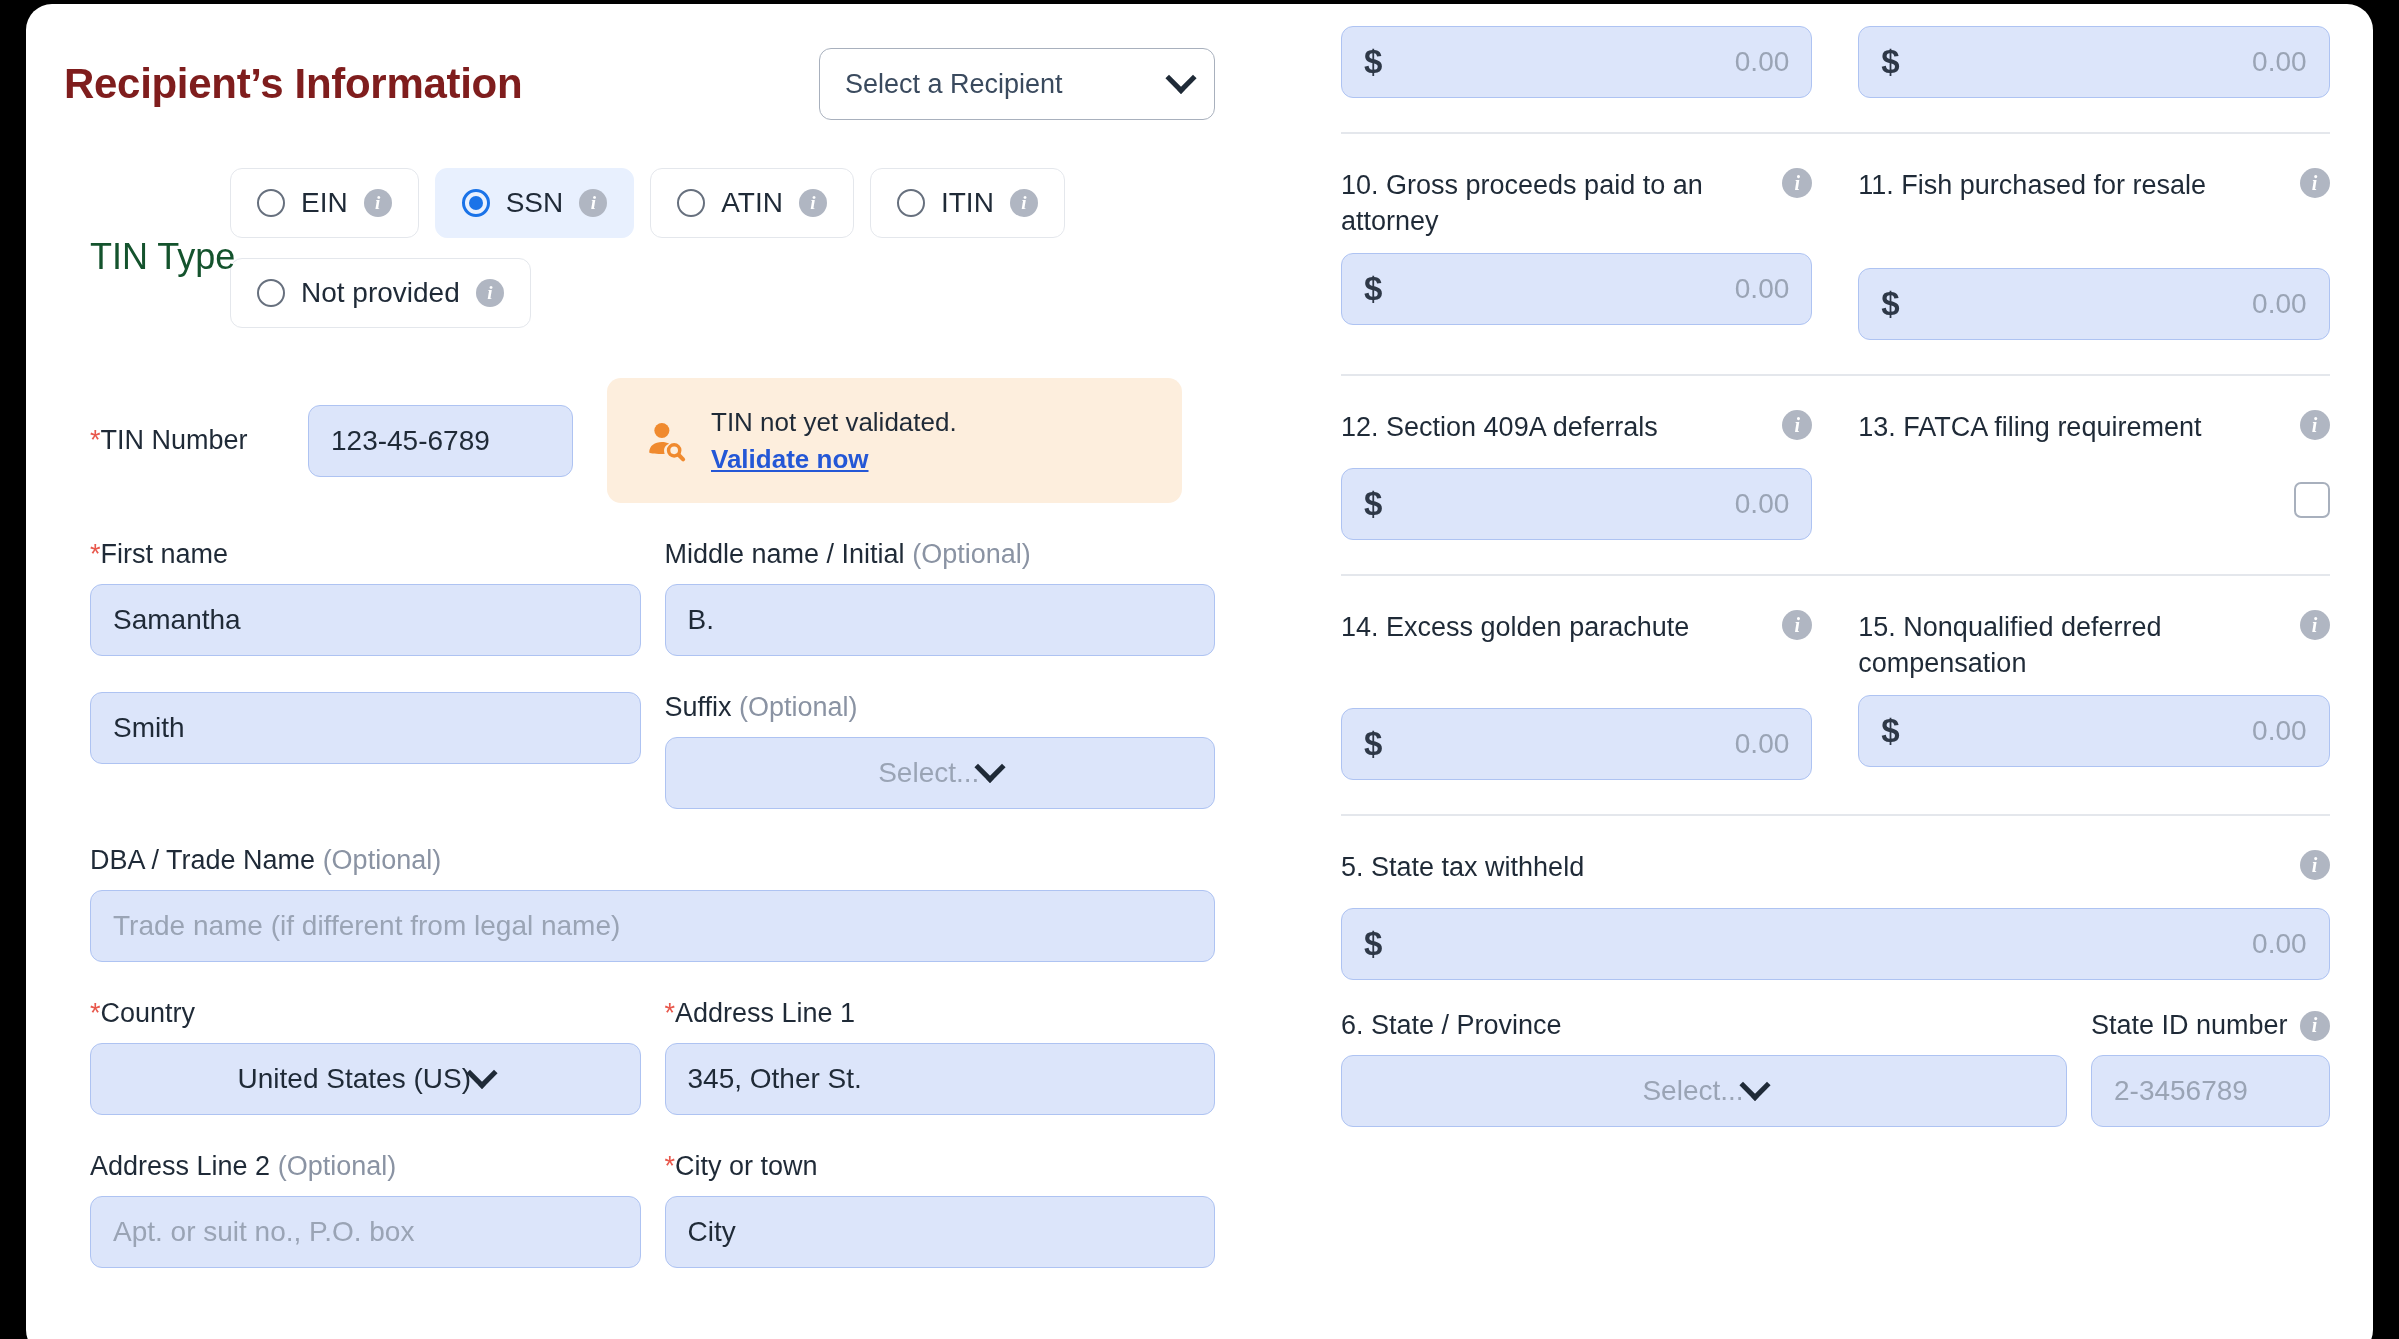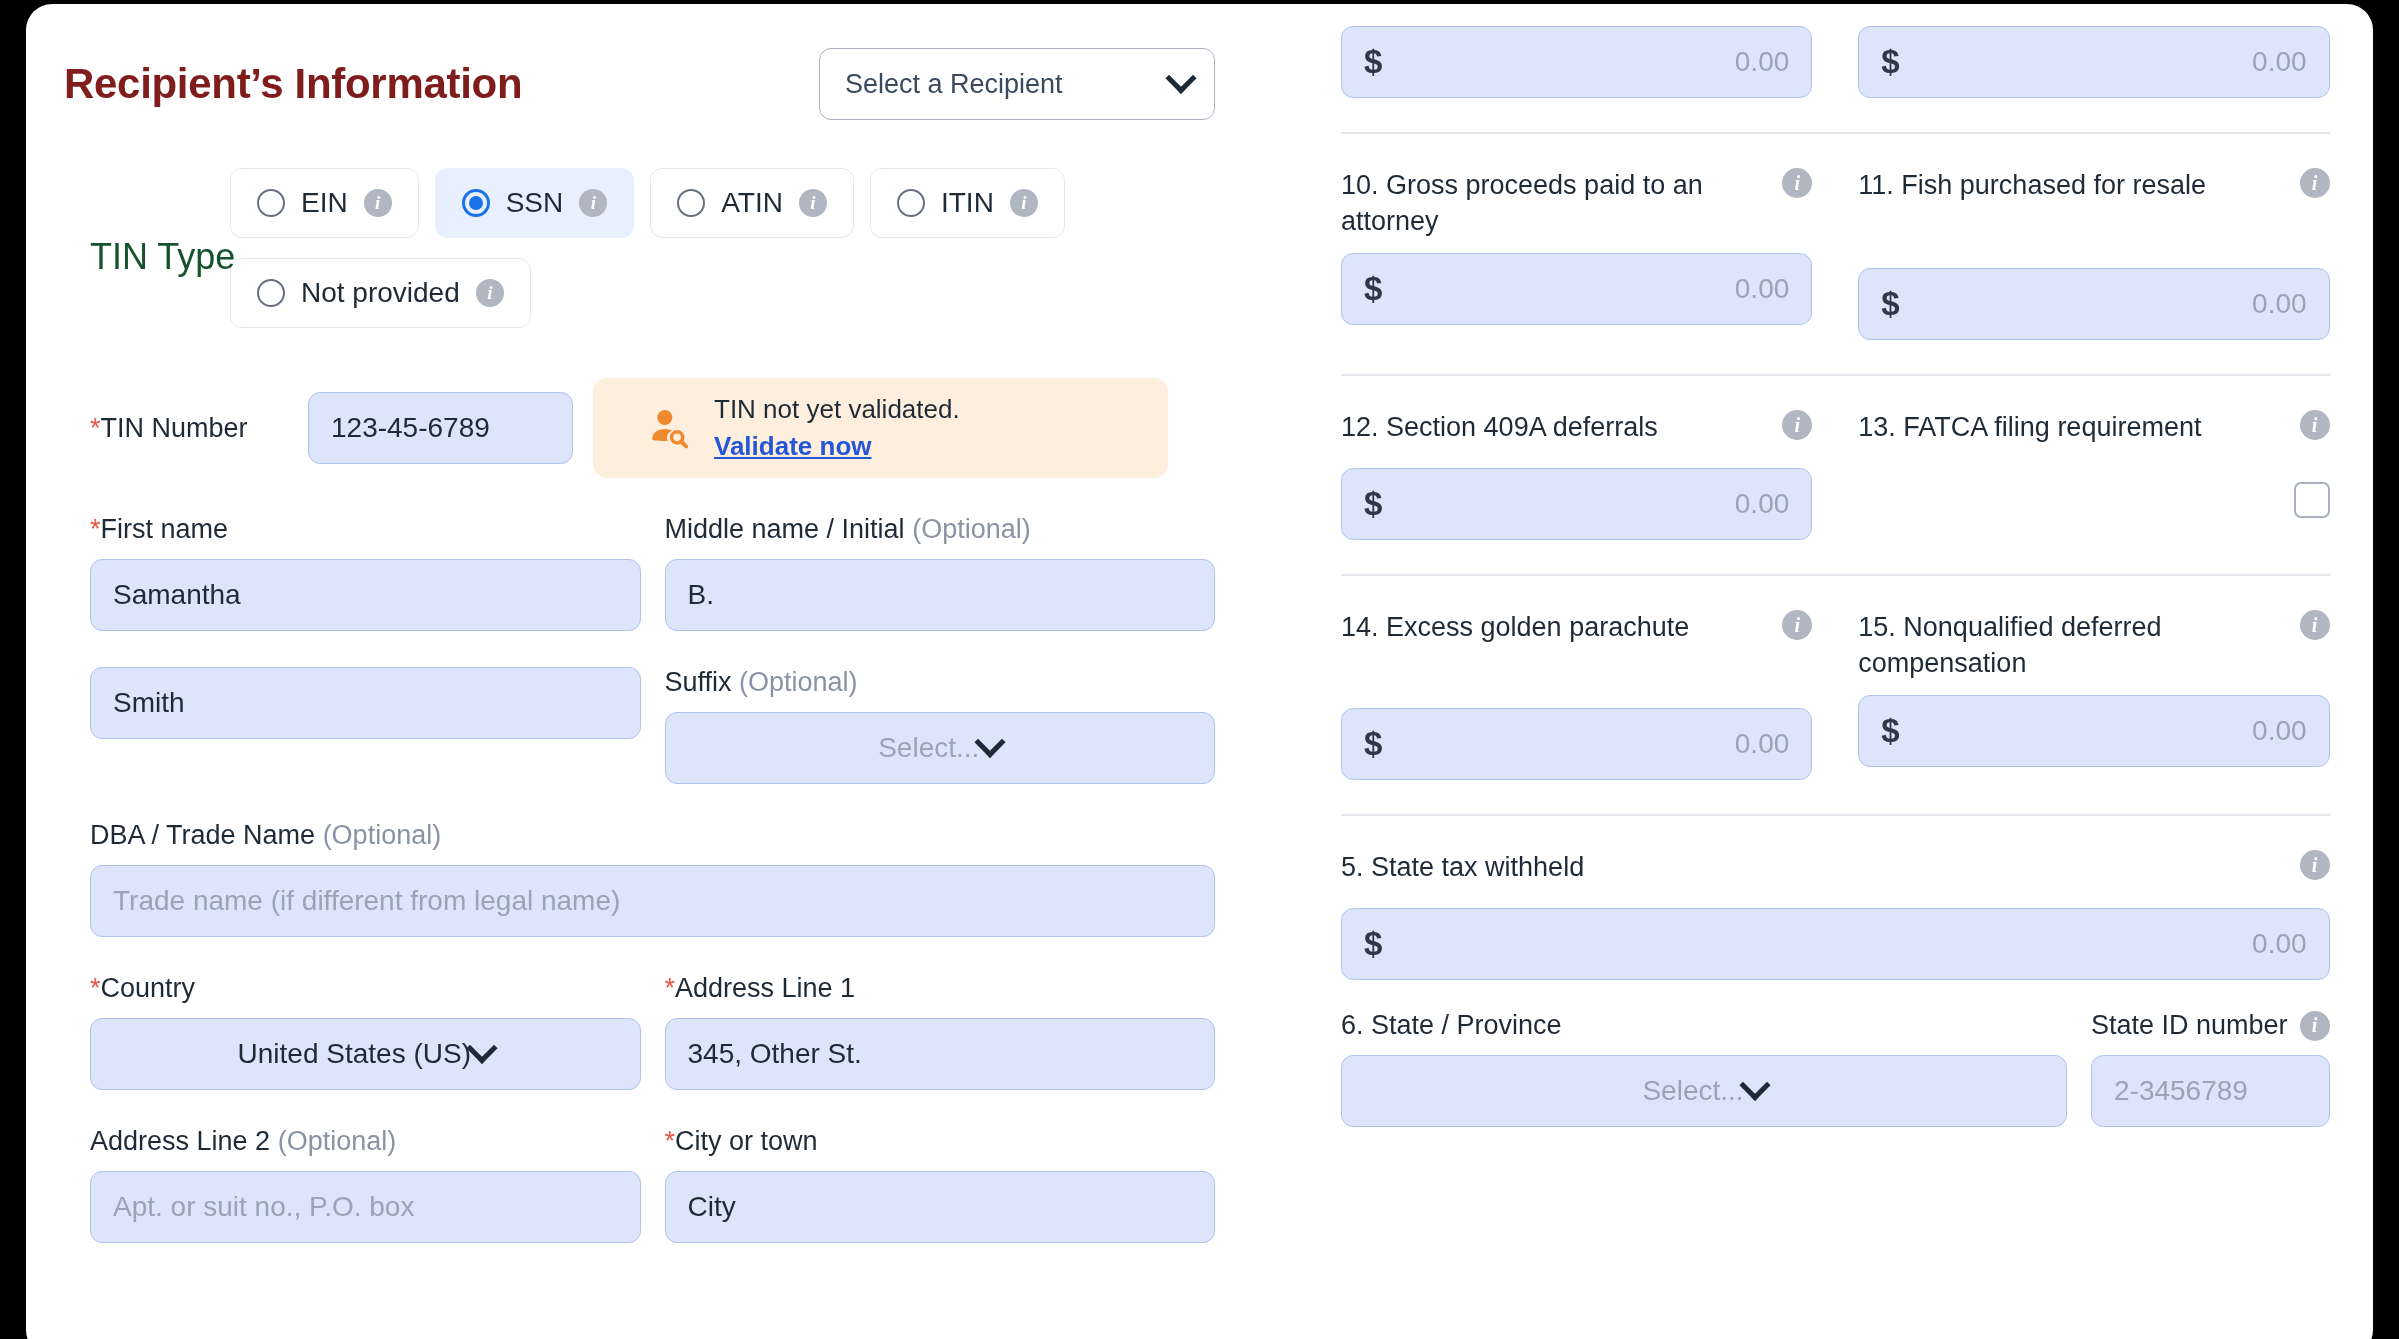--- a/index.html
+++ b/index.html
@@ -152,29 +152,29 @@
     font-size: 27px;
     color: #1f2a37;
     width: 215px;
   }
   .req { color: #e8584c; }
   .tin-input {
     width: 265px;
     margin-left: 3px;
   }
   .tin-alert {
-    margin-left: 20px;
+    margin-left: 34px;
     width: 575px;
-    height: 100px;
+    height: 125px;
     background: #fdeedd;
     border-radius: 14px;
     display: flex;
     align-items: center;
     gap: 22px;
-    padding-left: 55px;
+    padding-left: 38px;
   }
   .tin-alert-texts { display: flex; flex-direction: column; gap: 6px; }
   .tin-alert-txt { font-size: 26px; color: #1f2a37; }
   .tin-alert-link {
     font-size: 26px;
     color: #2457d6;
     font-weight: 700;
     text-decoration: underline;
   }
 

